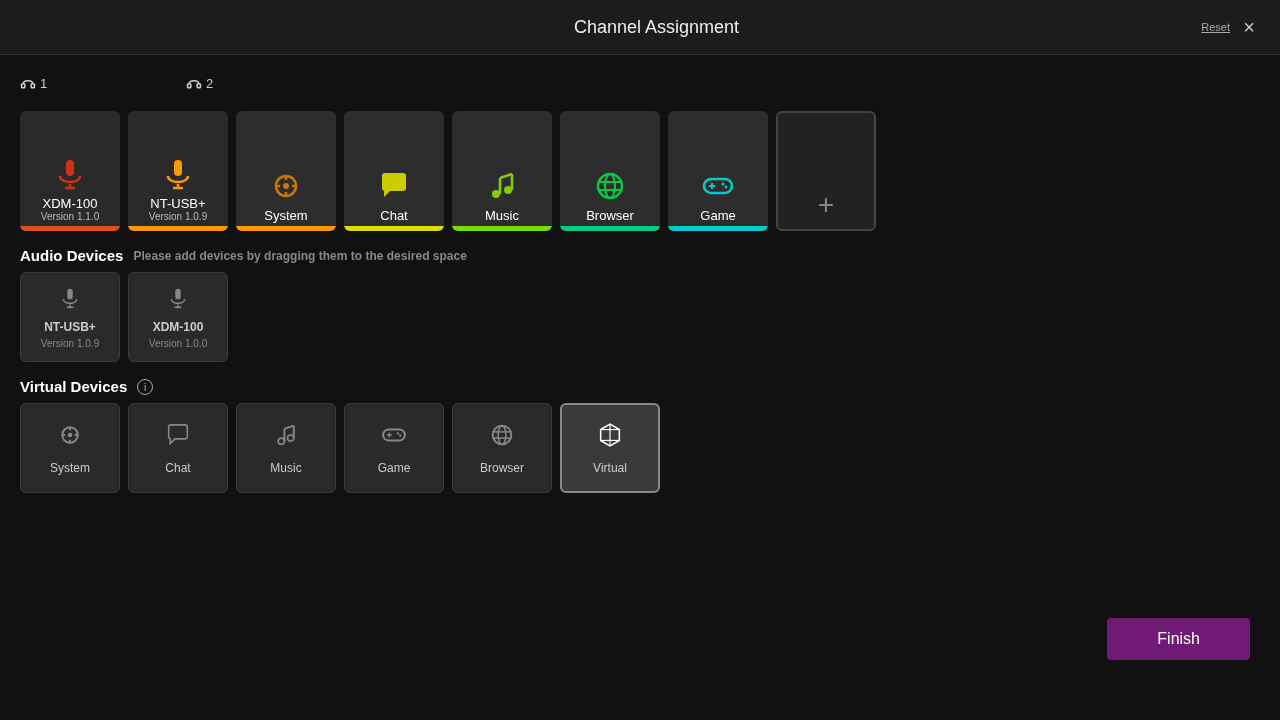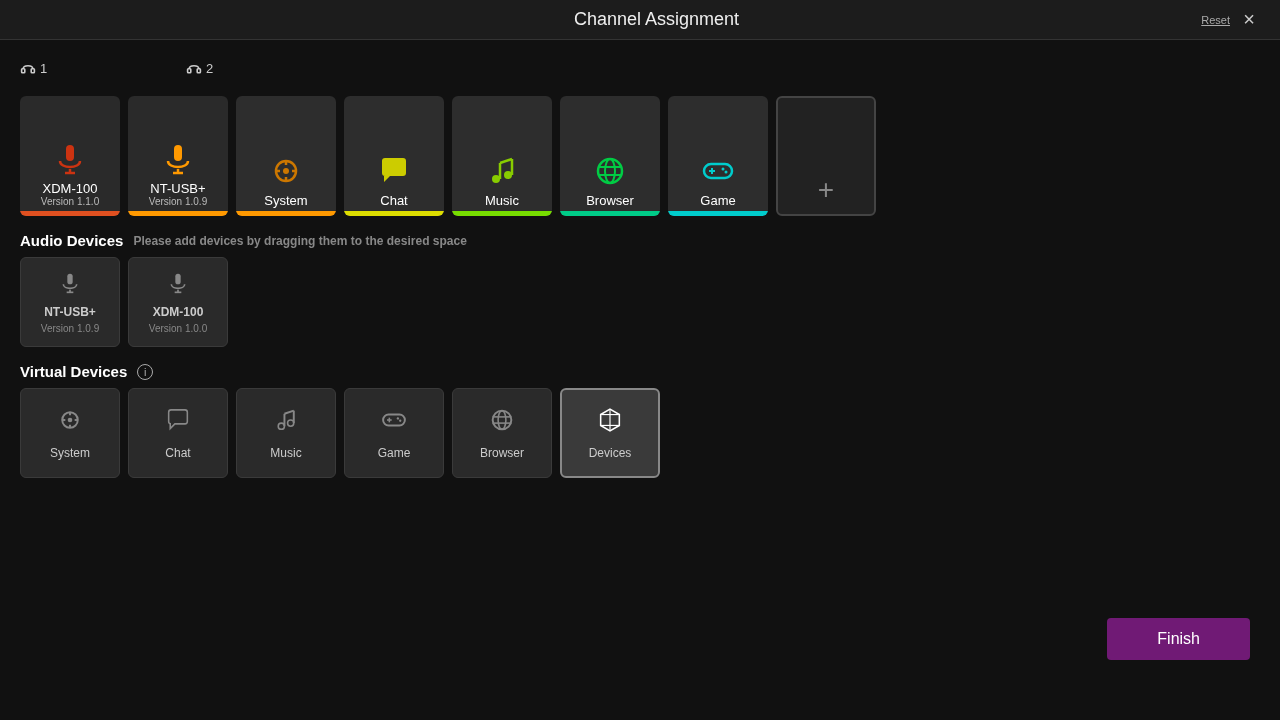--- a/index.html
+++ b/index.html
@@ -17,21 +17,21 @@
     .modal-overlay {
       width: 1280px;
       height: 720px;
       background: #111;
       position: relative;
       display: flex;
       flex-direction: column;
     }
     
     .top-bar {
-      height: 40px;
+      height: 55px;
       background: #1c1c1c;
       border-bottom: 1px solid #333;
       display: flex;
       align-items: center;
       justify-content: center;
       position: relative;
       padding-left: 33px;
     }
     .modal-title {
       font-size: 18px;
@@ -504,21 +504,21 @@
         <div class="virtual-device-card selected">
           <div class="vdev-icon">
             <svg width="28" height="28" viewBox="0 0 36 36" fill="none">
 
               <polygon points="18,4 30,11 30,25 18,32 6,25 6,11" stroke="#fff" stroke-width="2" fill="none"></polygon>
               <line x1="18" y1="4" x2="18" y2="32" stroke="#fff" stroke-width="1.5"></line>
               <line x1="6" y1="11" x2="30" y2="11" stroke="#fff" stroke-width="1.5"></line>
               <line x1="6" y1="25" x2="30" y2="25" stroke="#fff" stroke-width="1.5"></line>
             </svg>
           </div>
-          <div class="vdev-label">Devices</div>
+          <div class="vdev-label">Virtual</div>
         </div>
 
       </div>
     </div>
 
   </div>
 
   <div class="finish-btn-area">
     <button class="finish-btn">Finish</button>
   </div>

